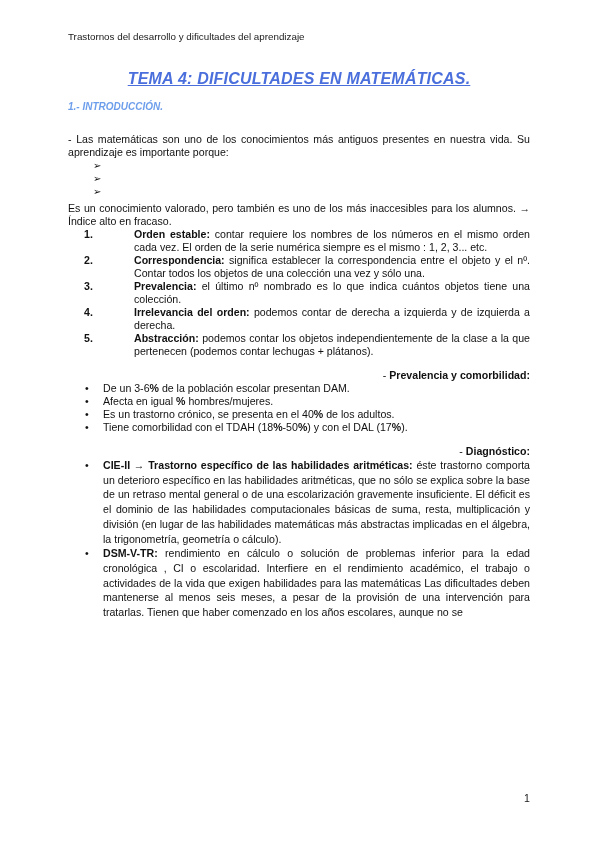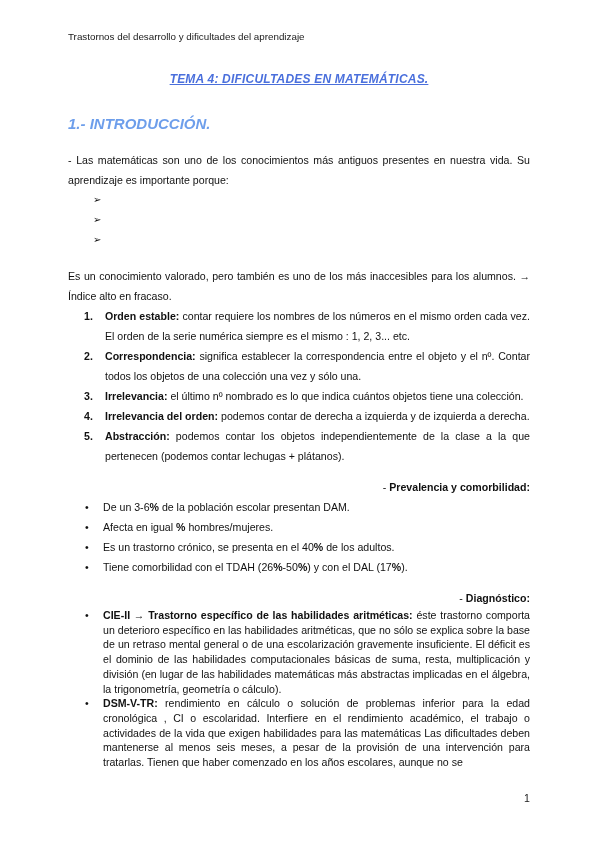--- a/index.html
+++ b/index.html
@@ -19,46 +19,46 @@
 
   .running-header {
     font-size: 9.8px;
     line-height: 12px;
     color: #1a1a1a;
   }
 
   .doc-title {
     margin-top: 25px;
     text-align: center;
-    font-size: 12px;
+    font-size: 16px;
     line-height: 22px;
     font-weight: bold;
     font-style: italic;
     text-decoration: underline;
     color: var(--title-blue, #4a6fdc);
     letter-spacing: 0.2px;
   }
 
   .section-heading {
-    margin-top: 26px;
-    font-size: 15px;
+    margin-top: 9px;
+    font-size: 10px;
     line-height: 15px;
     font-weight: bold;
     font-style: italic;
     color: var(--heading-blue, #6d9eeb);
   }
 
   .body-text {
     font-size: 10.6px;
-    line-height: 20px;
+    line-height: 13px;
     text-align: justify;
   }
 
   .lead { margin-top: 19px; }
-  .closing { margin-top: 16px; }
+  .closing { margin-top: 4px; }
   .principles-lead { margin-top: 38px; }
 
   ul, ol { list-style: none; }
 
   .arrow-list li {
     display: flex;
     padding-left: 25px;
   }
   .arrow-list .marker {
     flex: none;
@@ -69,20 +69,21 @@
   .num-list li { display: flex; }
   .num-list .num {
     flex: none;
     width: 21px;
     margin-left: 16px;
     font-weight: bold;
   }
   .num-list .txt {
     flex: 1;
     text-align: justify;
+    margin-left: 29px;
   }
 
   .subhead { margin-top: 11px; text-align: right; }
 
   .dot-list li {
     display: flex;
     padding-left: 17px;
   }
   .dot-list .marker {
     flex: none;
@@ -137,21 +138,21 @@
     <li>
       <span class="num">1.</span>
       <span class="txt"><span class="b">Orden estable:</span><span> contar requiere los nombres de los números en el mismo orden cada vez. El orden de la serie numérica siempre es el mismo : 1, 2, 3... etc.</span></span>
     </li>
     <li>
       <span class="num">2.</span>
       <span class="txt"><span class="b">Correspondencia:</span><span> significa establecer la correspondencia entre el objeto y el nº. Contar todos los objetos de una colección una vez y sólo una.</span></span>
     </li>
     <li>
       <span class="num">3.</span>
-      <span class="txt"><span class="b">Irrelevancia:</span><span> el último nº nombrado es lo que indica cuántos objetos tiene una colección.</span></span>
+      <span class="txt"><span class="b">Prevalencia:</span><span> el último nº nombrado es lo que indica cuántos objetos tiene una colección.</span></span>
     </li>
     <li>
       <span class="num">4.</span>
       <span class="txt"><span class="b">Irrelevancia del orden:</span><span> podemos contar de derecha a izquierda y de izquierda a derecha.</span></span>
     </li>
     <li>
       <span class="num">5.</span>
       <span class="txt"><span class="b">Abstracción:</span><span> podemos contar los objetos independientemente de la clase a la que pertenecen (podemos contar lechugas + plátanos).</span></span>
     </li>
   </ol>
@@ -166,21 +167,21 @@
     <li>
       <span class="marker">•</span>
       <span class="txt"><span>Afecta en igual </span><span class="b">%</span><span> hombres/mujeres.</span></span>
     </li>
     <li>
       <span class="marker">•</span>
       <span class="txt"><span>Es un trastorno crónico, se presenta en el 40</span><span class="b">%</span><span> de los adultos.</span></span>
     </li>
     <li>
       <span class="marker">•</span>
-      <span class="txt"><span>Tiene comorbilidad con el TDAH (26</span><span class="b">%</span><span>-50</span><span class="b">%</span><span>) y con el DAL (17</span><span class="b">%</span><span>).</span></span>
+      <span class="txt"><span>Tiene comorbilidad con el TDAH (18</span><span class="b">%</span><span>-50</span><span class="b">%</span><span>) y con el DAL (17</span><span class="b">%</span><span>).</span></span>
     </li>
   </ul>
 
   <p class="body-text subhead"><span>- </span><span class="b">Diagnóstico:</span></p>
 
   <ul class="body-text dot-list dense">
     <li>
       <span class="marker">•</span>
       <span class="txt"><span class="b">CIE-II → Trastorno específico de las habilidades aritméticas:</span><span> éste trastorno comporta un deterioro específico en las habilidades aritméticas, que no sólo se explica sobre la base de un retraso mental general o de una escolarización gravemente insuficiente. El déficit es el dominio de las habilidades computacionales básicas de suma, resta, multiplicación y división (en lugar de las habilidades matemáticas más abstractas implicadas en el álgebra, la trigonometría, geometría o cálculo).</span></span>
     </li>

